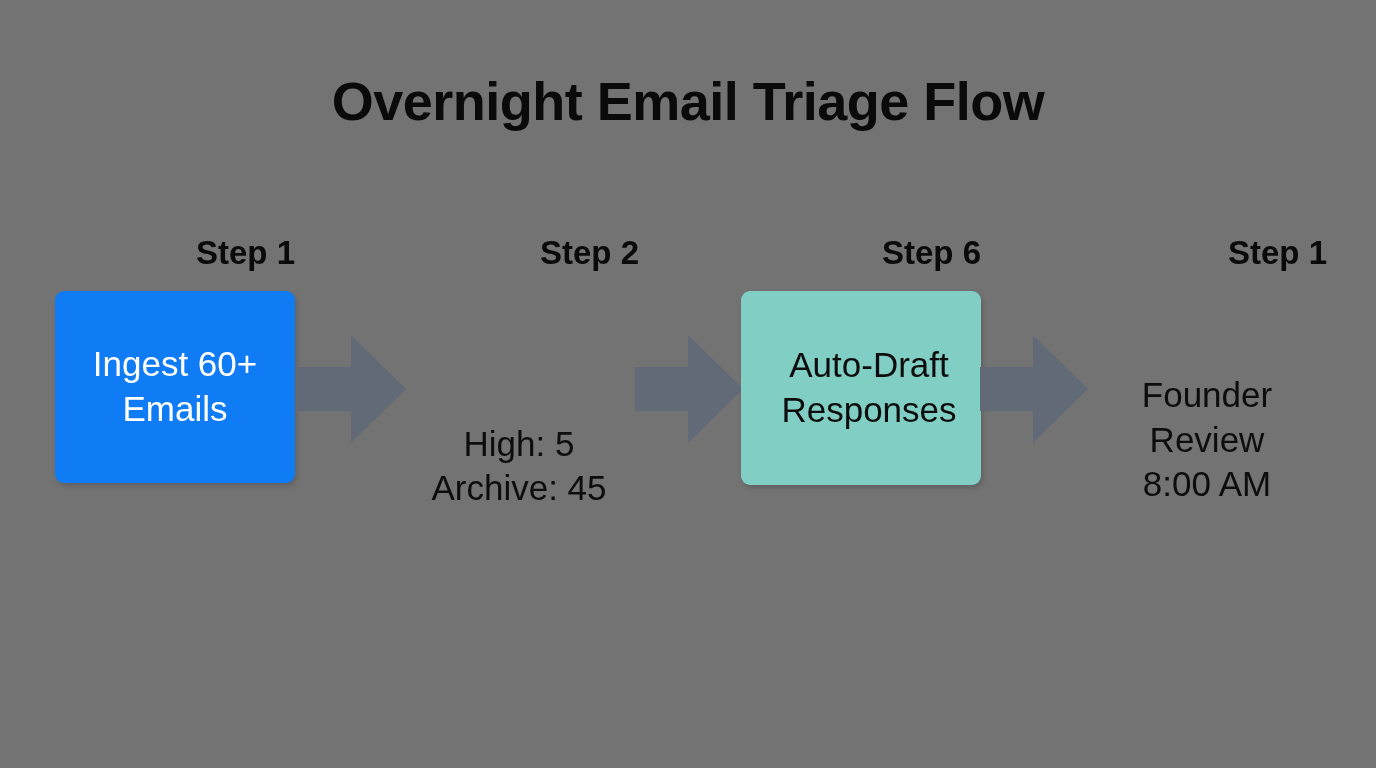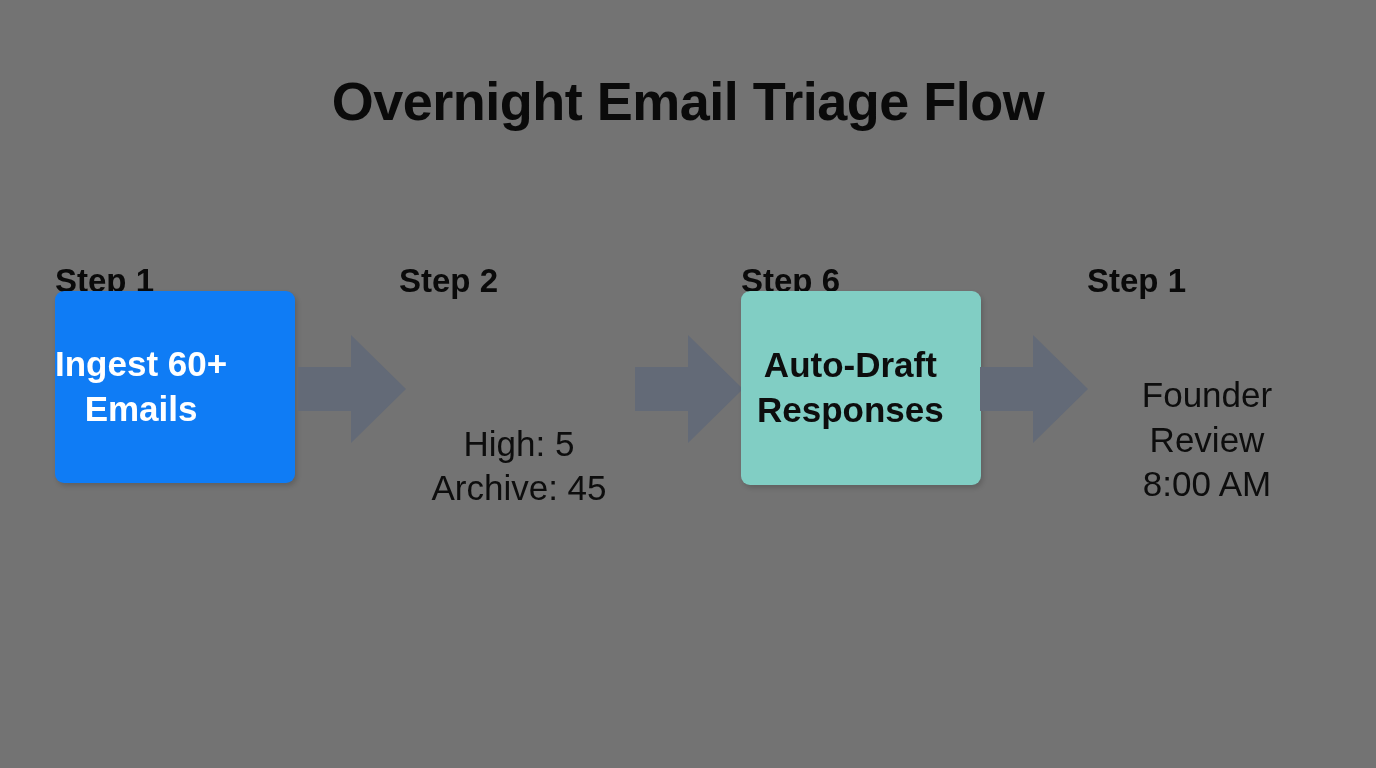--- a/index.html
+++ b/index.html
@@ -37,35 +37,33 @@
 
   
   .step {
     position: absolute;
     top: 234px;
   }
   .step-label {
     font-size: 33px;
     font-weight: bold;
     color: #0a0a0a;
-    text-align: left;
+    text-align: right;
     line-height: 1.15;
     white-space: nowrap;
-    margin-top: 28px;
   }
 
   
   .step-box {
     position: absolute;
     border-radius: 9px;
     box-shadow: 2px 3px 5px rgba(0,0,0,0.16);
     display: flex;
     align-items: center;
-    justify-content: flex-start;
-    font-weight: bold;
+    justify-content: center;
   }
   .box-text {
     text-align: center;
     font-size: 35px;
     line-height: 1.28;
     white-space: pre-line;
   }
 
   
   .step-text {

